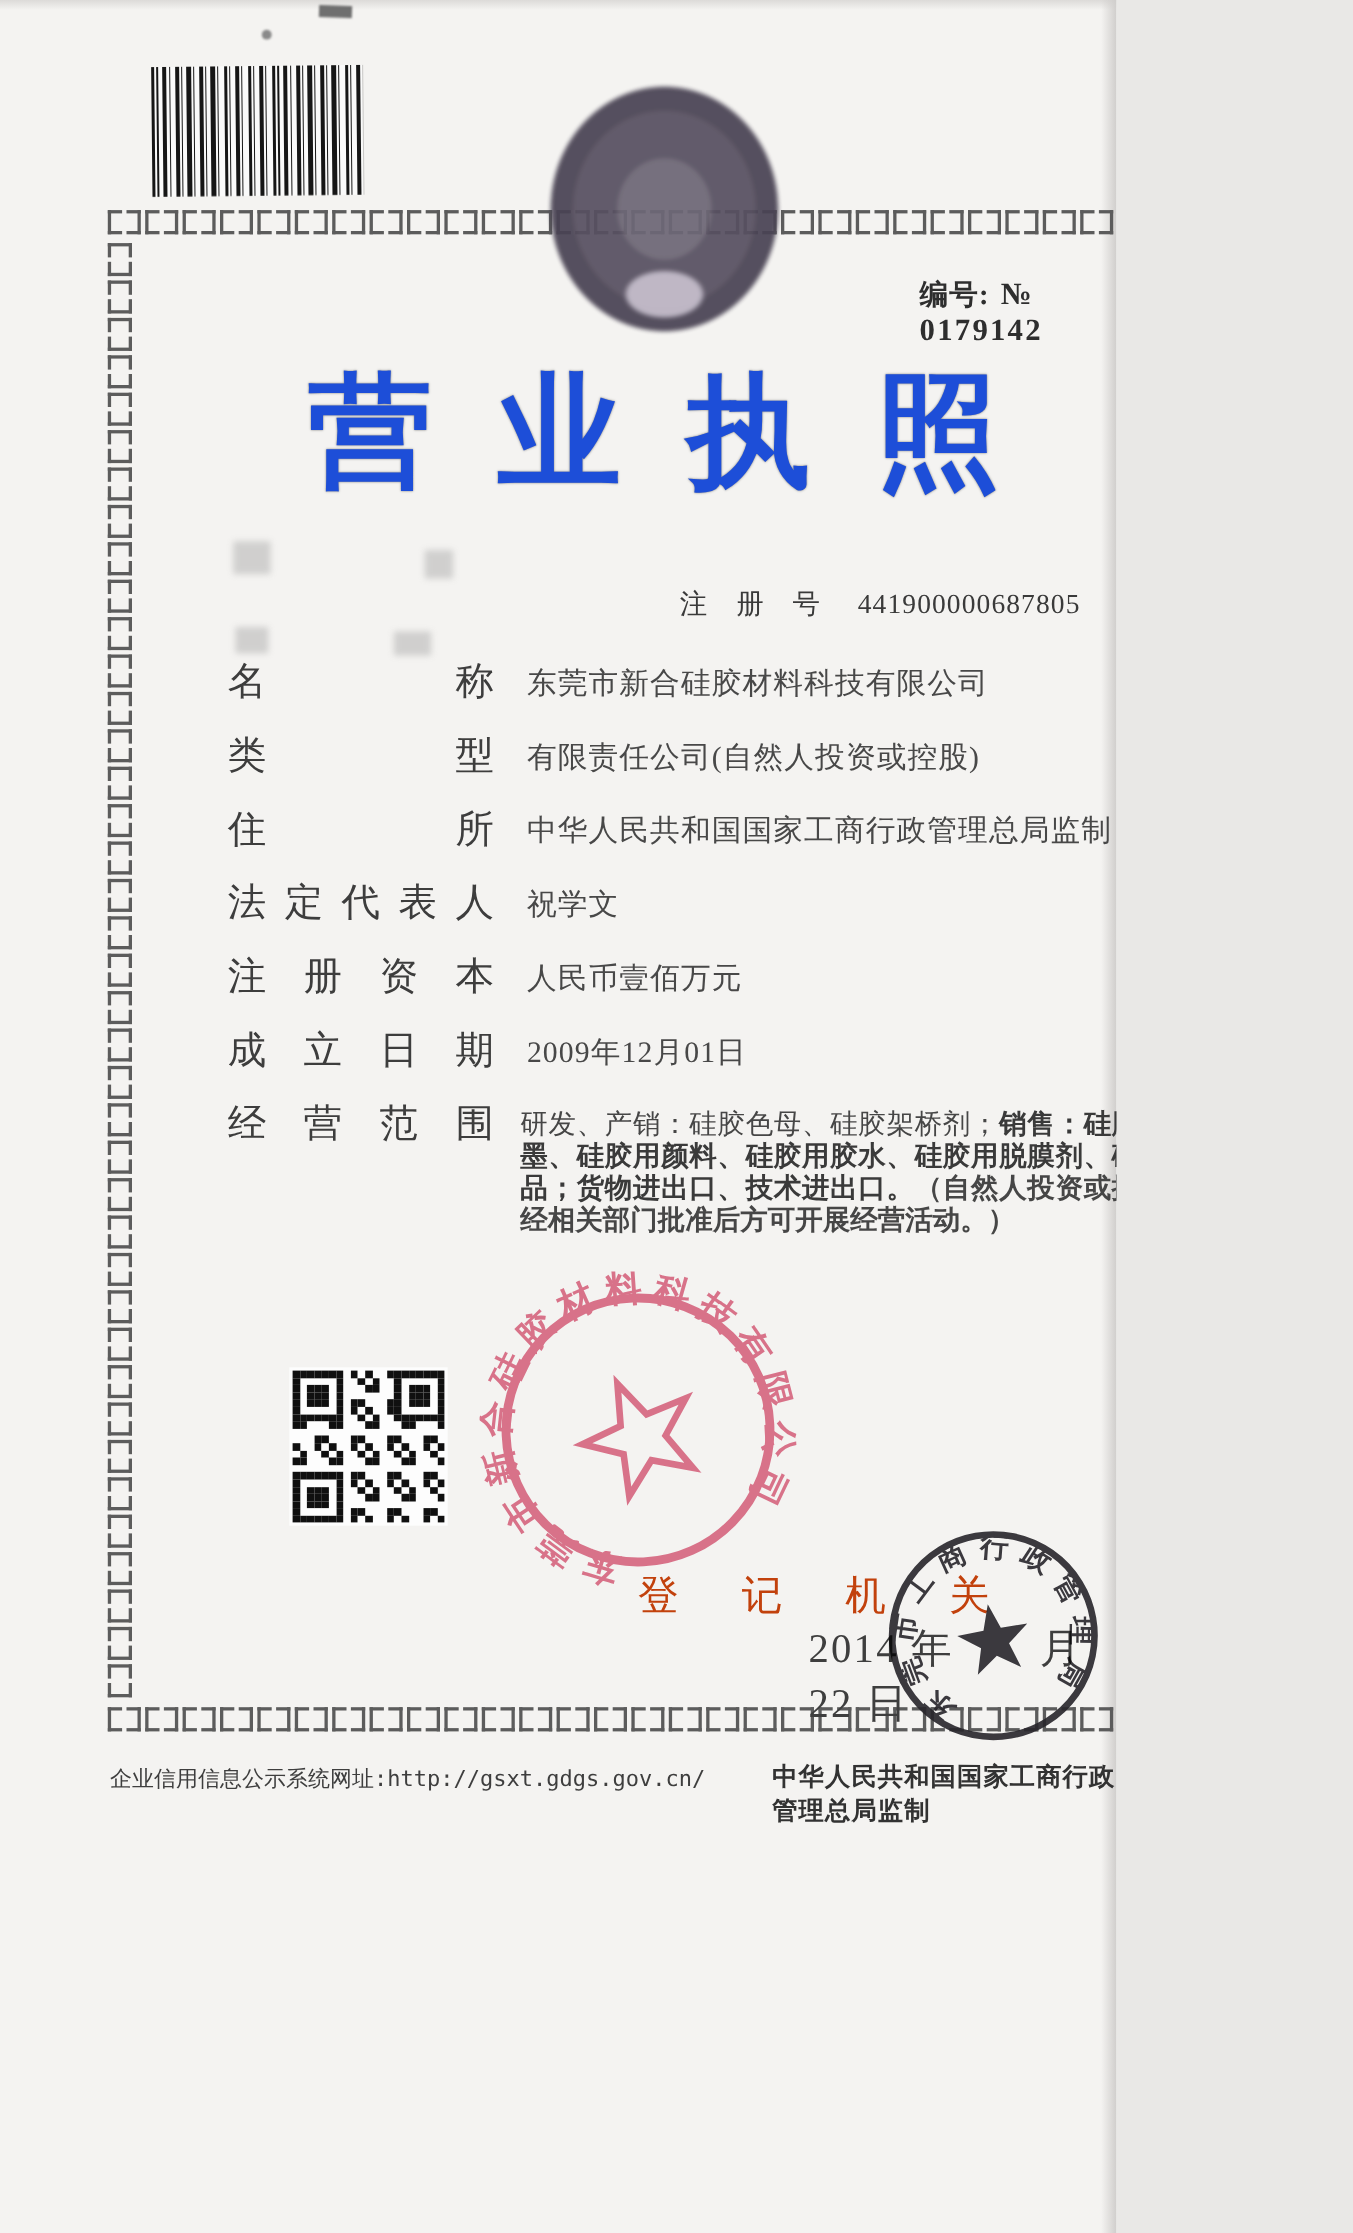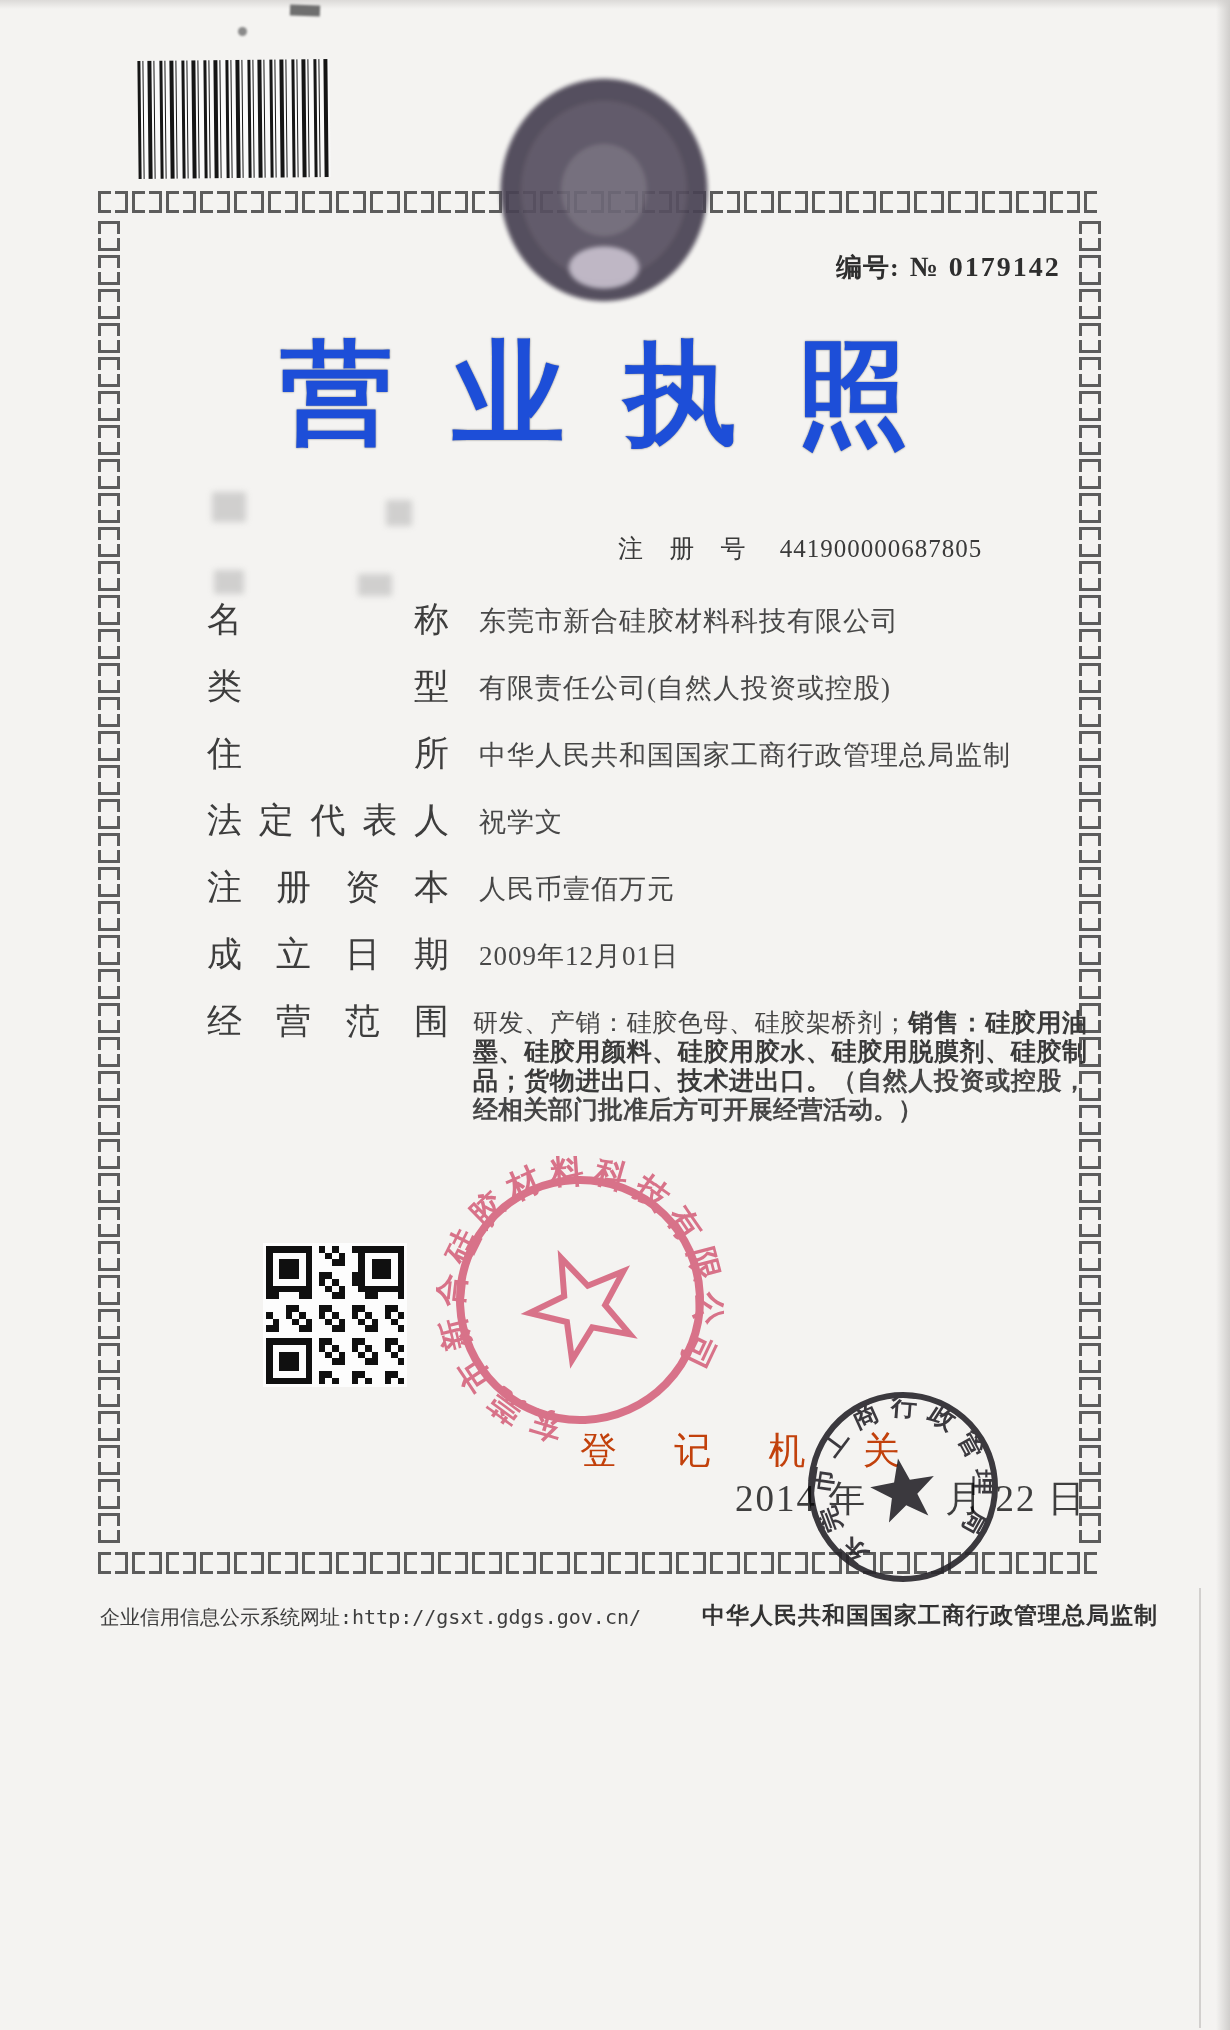--- a/index.html
+++ b/index.html
@@ -1,16 +1,16 @@
 <!DOCTYPE html>
 <html><head>
 <meta charset="utf-8">
 <style>
   html,body{margin:0;padding:0;background:#e9e8e6;}
-  .page{position:relative;width:1230px;height:2030px;background:#f4f3f1;overflow:hidden;
+  .page{position:relative;width:1015px;height:2030px;background:#f4f3f1;overflow:hidden;
         font-family:"Liberation Serif","DejaVu Serif",serif;color:#3e3e3e;}
   .edge-right{position:absolute;right:0;top:0;width:14px;height:100%;
         background:linear-gradient(to left,#d0cecc,rgba(208,206,204,0));}
   .edge-top{position:absolute;top:0;left:0;width:100%;height:9px;
         background:linear-gradient(#dcdad8,rgba(220,218,216,0));}
   .edge-line{position:absolute;left:1199px;top:1588px;width:2px;height:440px;background:#c9c7c5;opacity:.8;}
 
   
   .speck{position:absolute;background:#6f6f6f;filter:blur(1px);}
   .sp1{left:290px;top:5px;width:30px;height:11px;transform:rotate(2deg);}

